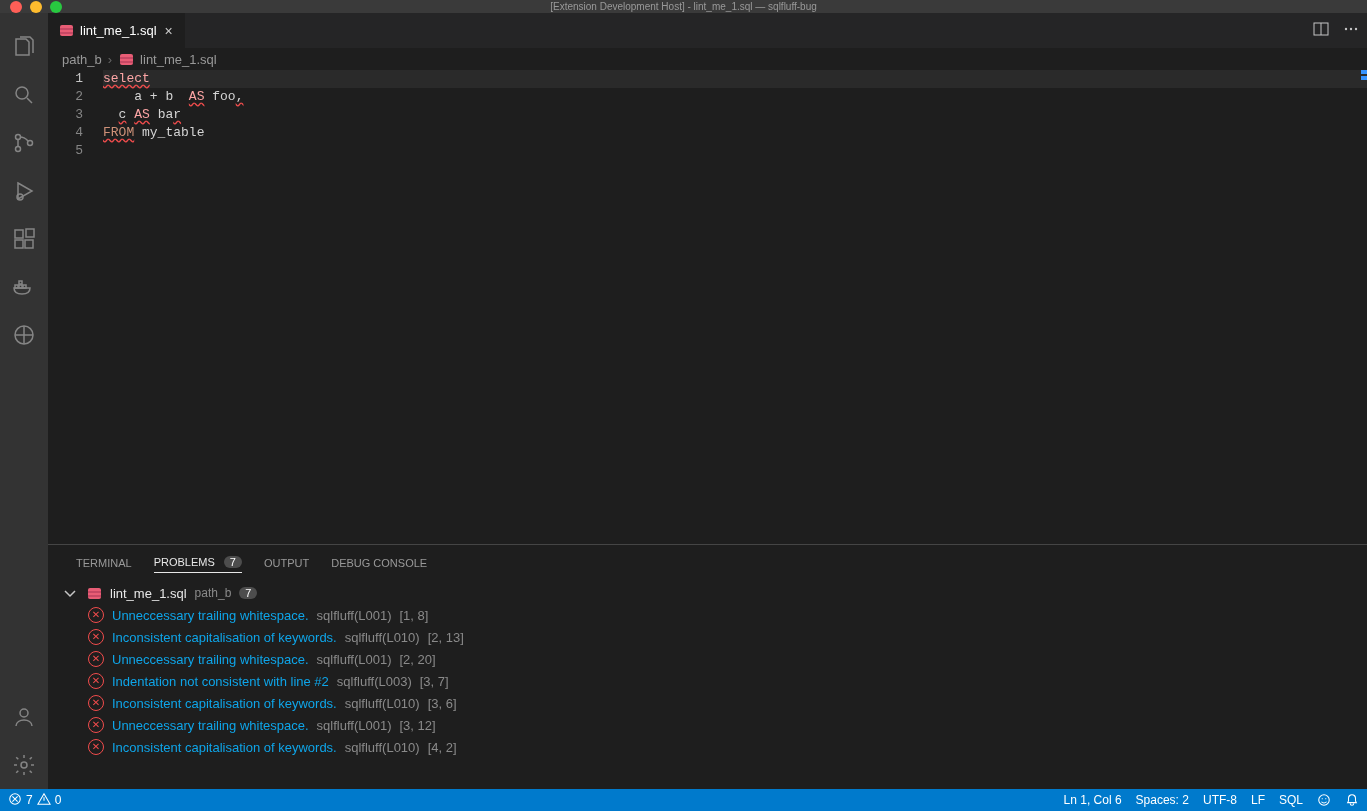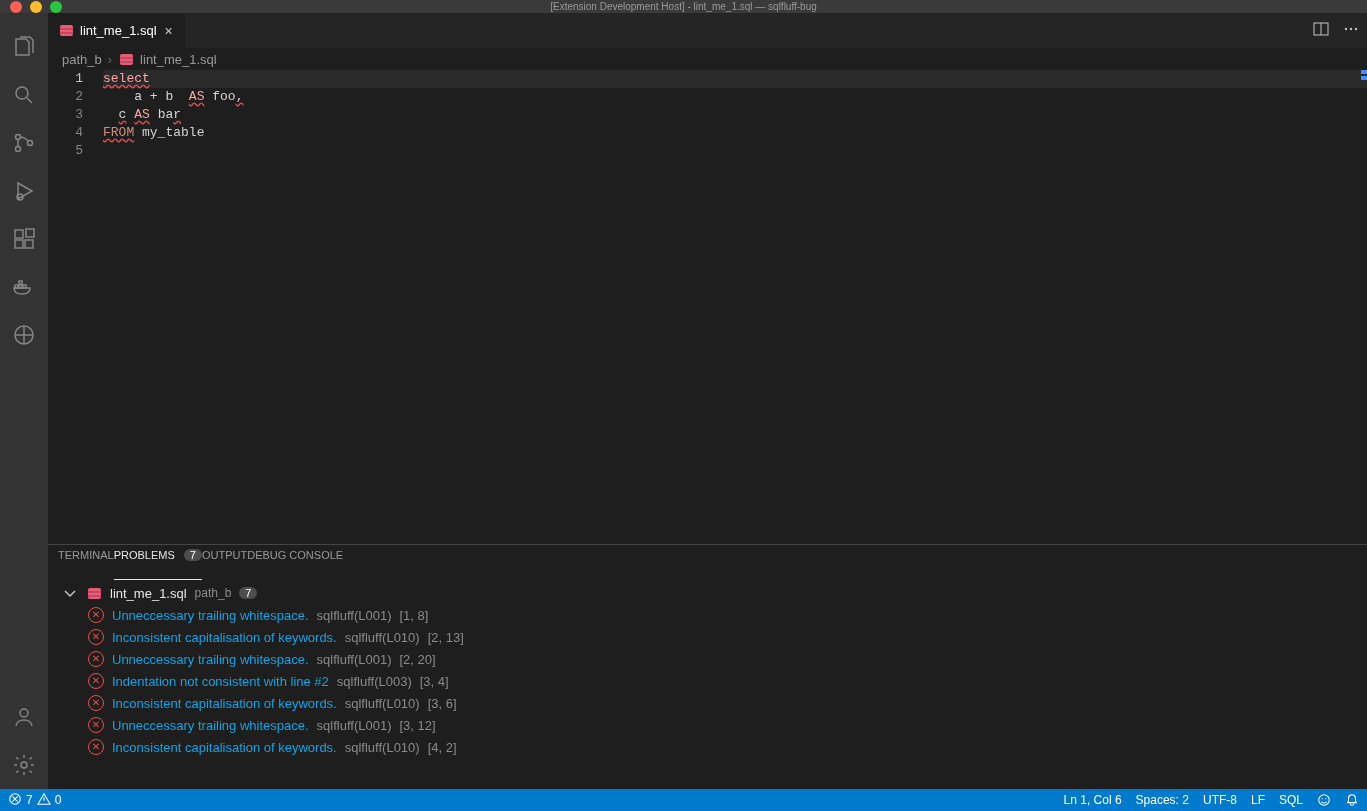--- a/index.html
+++ b/index.html
@@ -152,21 +152,23 @@
 .panel {
   height: 245px;
   background: #1e1e1e;
   border-top: 1px solid #454545;
   display: flex;
   flex-direction: column;
 }
 .panel-tabs {
   height: 35px;
   display: flex;
-  padding: 0 10px;
+  align-items: center;
+  padding: 0 28px;
+  gap: 22px;
   font-size: 11px;
   color: #999;
 }
 .panel-tab {
   text-transform: uppercase;
   cursor: pointer;
   padding: 4px 0;
 }
 .panel-tab.active {
   color: #e7e7e7;
@@ -456,21 +458,21 @@
             <div class="problem-item">
               <span class="err-icon">✕</span>
               <span class="p-msg">Unneccessary trailing whitespace.</span>
               <span class="p-source">sqlfluff(L001)</span>
               <span class="p-loc">[2, 20]</span>
             </div>
             <div class="problem-item">
               <span class="err-icon">✕</span>
               <span class="p-msg">Indentation not consistent with line #2</span>
               <span class="p-source">sqlfluff(L003)</span>
-              <span class="p-loc">[3, 4]</span>
+              <span class="p-loc">[3, 7]</span>
             </div>
             <div class="problem-item">
               <span class="err-icon">✕</span>
               <span class="p-msg">Inconsistent capitalisation of keywords.</span>
               <span class="p-source">sqlfluff(L010)</span>
               <span class="p-loc">[3, 6]</span>
             </div>
             <div class="problem-item">
               <span class="err-icon">✕</span>
               <span class="p-msg">Unneccessary trailing whitespace.</span>

